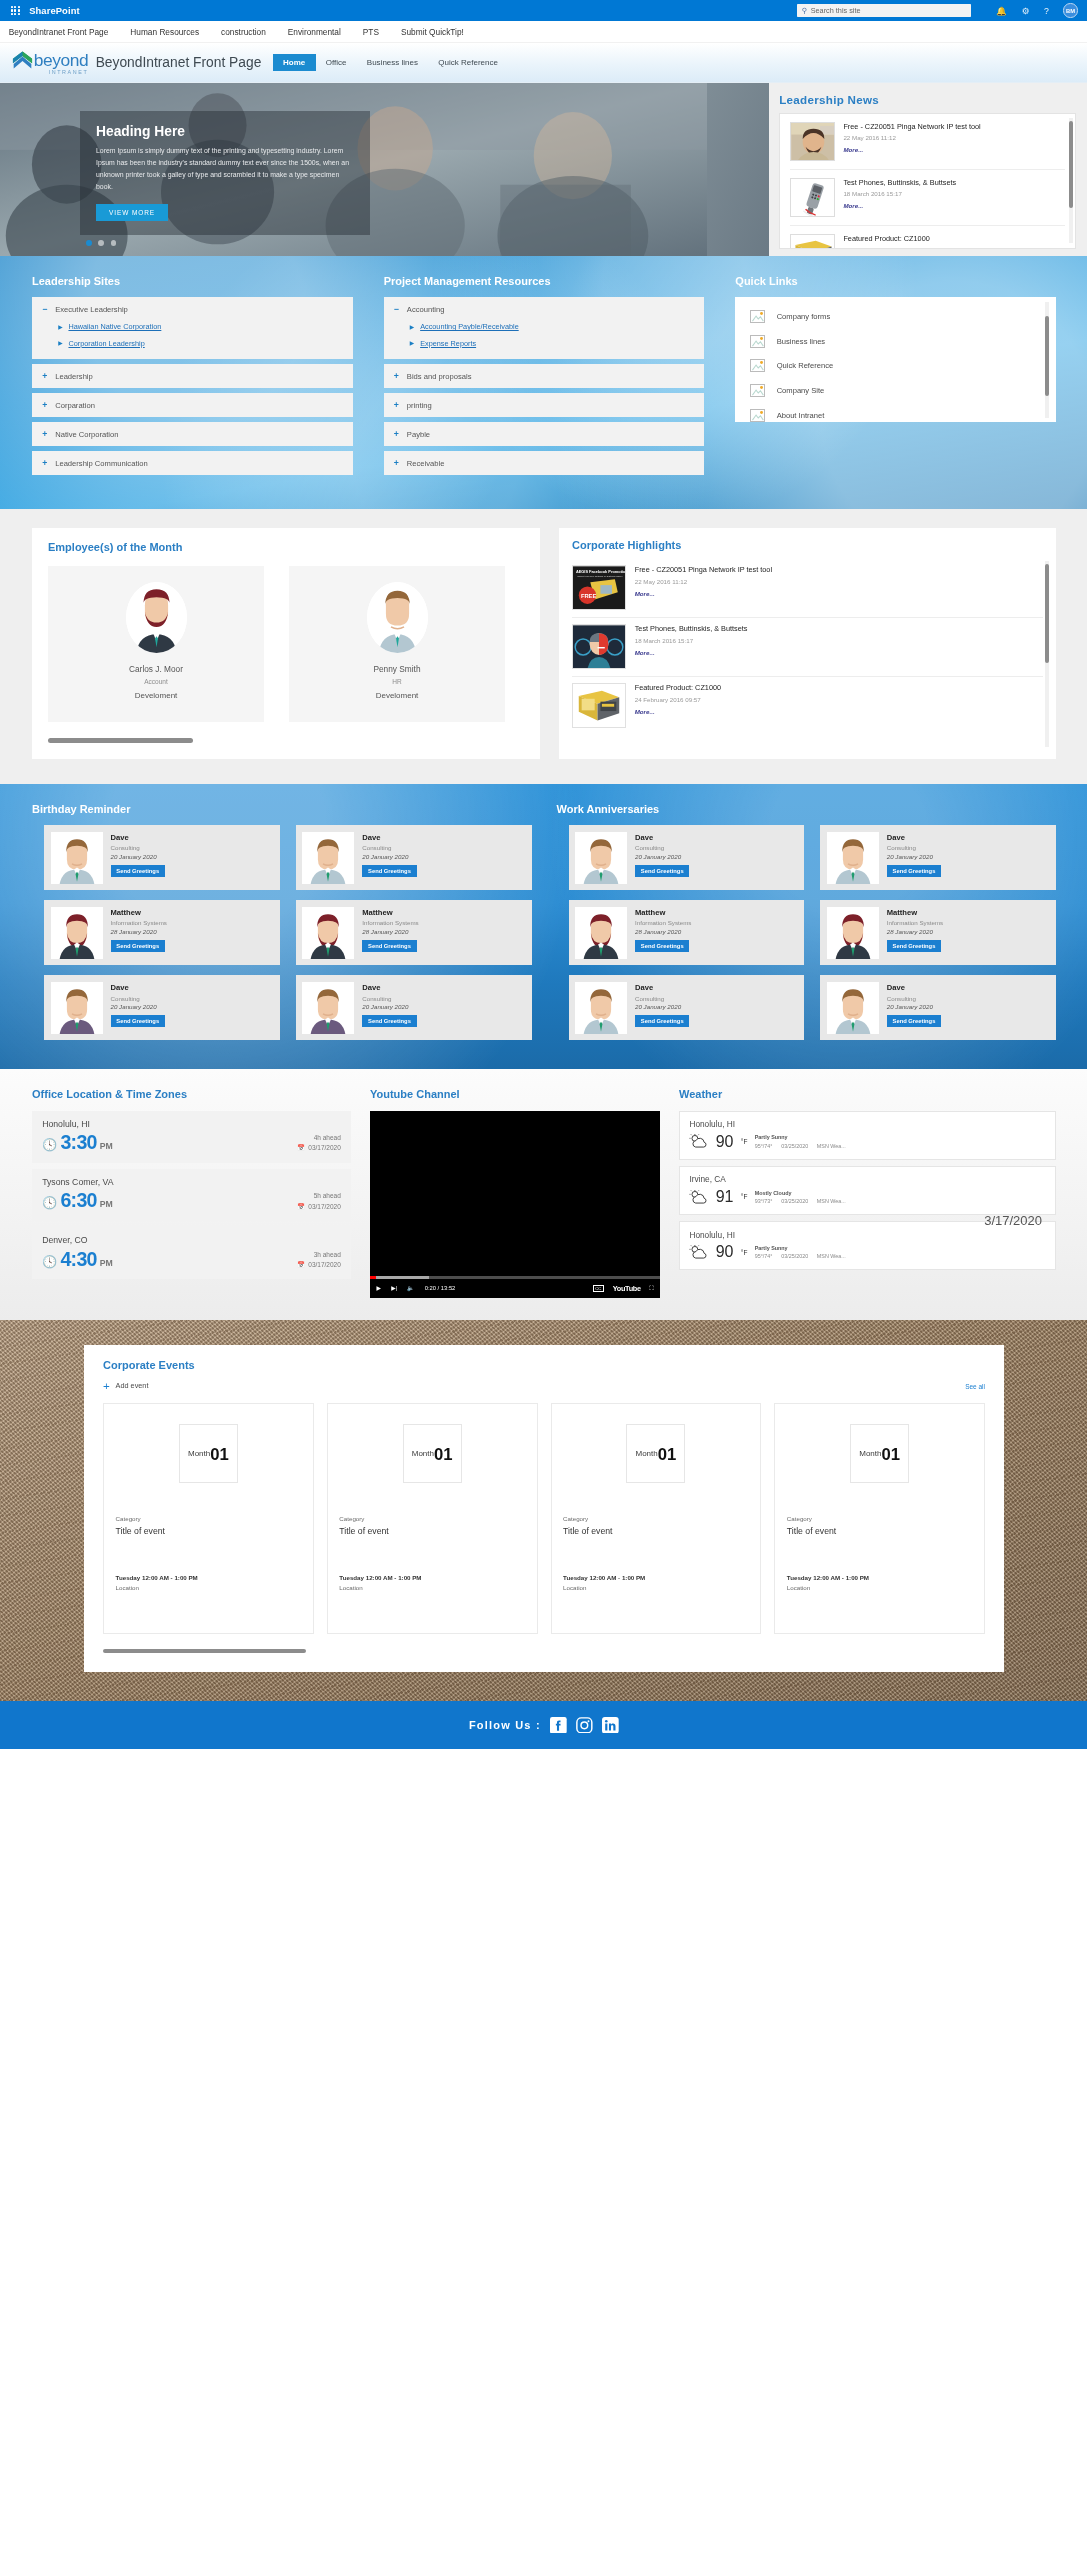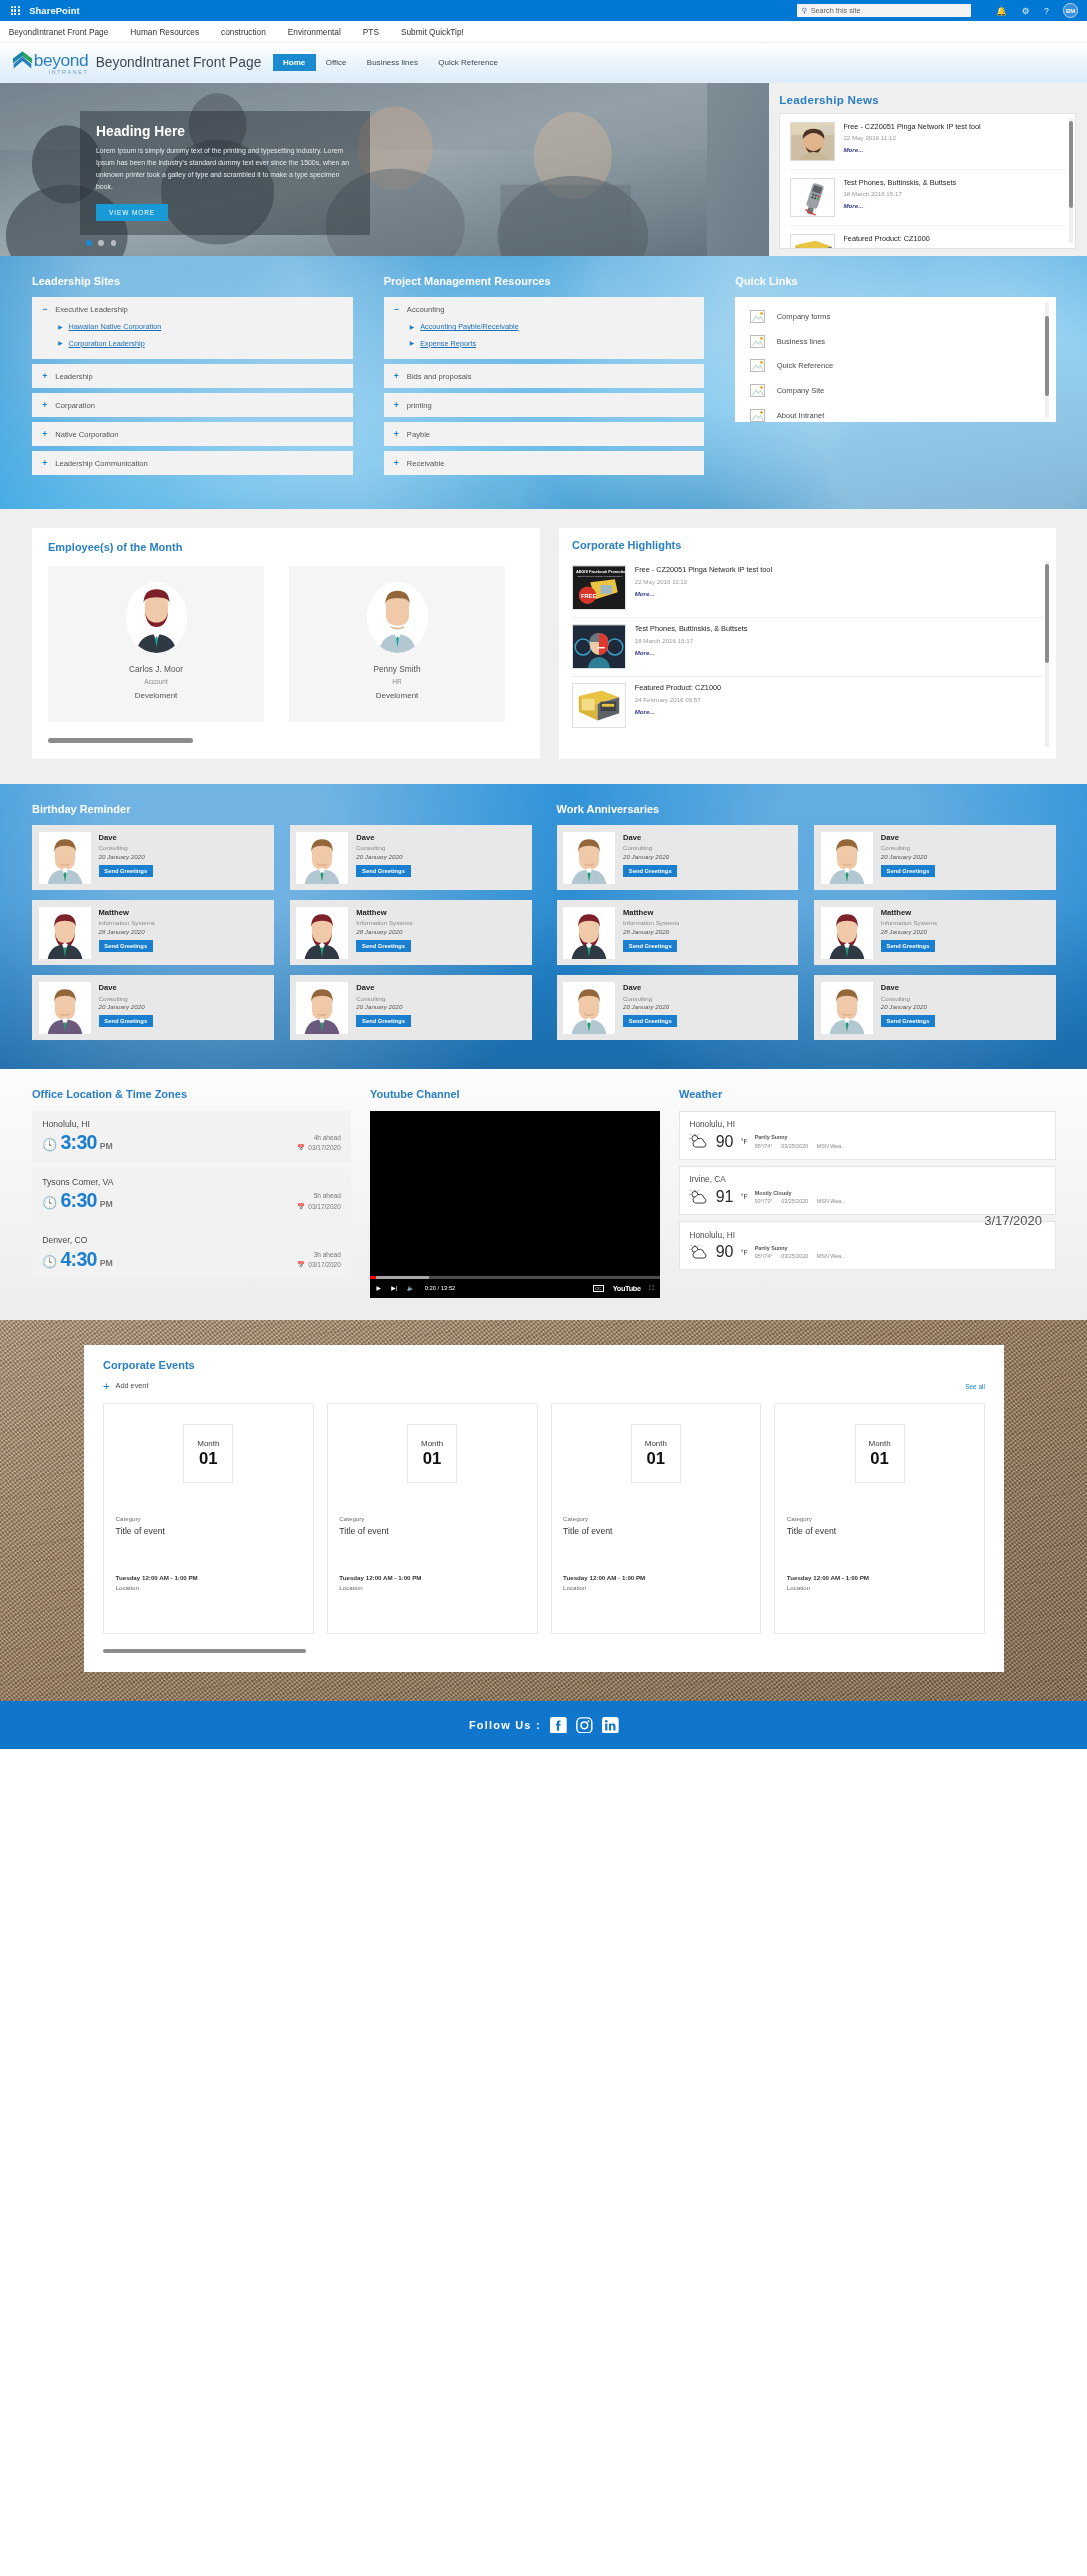--- a/index.html
+++ b/index.html
@@ -158,21 +158,21 @@
   
   .bday-sec {
     background:
       radial-gradient(circle at 20% 15%, rgba(255,255,255,.32) 0 12%, transparent 40%),
       radial-gradient(circle at 78% 18%, rgba(255,255,255,.25) 0 9%, transparent 34%),
       linear-gradient(180deg, #2d92d8 0%, #2b8cd2 42%, #1f79bd 70%, #1b6ba9 100%);
     padding: 19px 32px 29px 32px; display: flex; gap: 25px; align-items: flex-end;
   }
   .bday-col { flex: 1; }
   .bday-col h3 { color: #fff; font-size: 11px; font-weight: bold; margin-bottom: 10.2px; }
-  .bday-grid { display: grid; grid-template-columns: 1fr 1fr; gap: 10.2px 16px; }
+  .bday-grid { display: grid; grid-template-columns: 1fr 1fr; gap: 10.2px 16px; margin-left: 12px; }
   .bday-card { background: #e8e8e8; padding: 6.5px; display: flex; gap: 8px; }
   .bday-photo { width: 52px; height: 52px; background: #fff; flex: none; position: relative; overflow:hidden; }
   .bday-info { padding-top: 1.5px; }
   .bday-name { font-size: 7.6px; font-weight: bold; color: #222; }
   .bday-dept { font-size: 6.2px; color: #8a8a8a; margin-top: 2.2px; }
   .bday-date { font-size: 6.2px; color: #555; font-style: italic; margin-top: 1.5px; }
   .bday-btn {
     margin-top: 5.1px; background: #1b7fd0; color: #fff; border: none; font-size: 5.8px;
     font-weight: bold; padding: 2.9px 5.8px; cursor: pointer;
   }
@@ -218,21 +218,21 @@
       repeating-linear-gradient(-38deg, rgba(70,55,40,.3) 0 2.2px, rgba(235,220,200,.25) 2.2px 3.6px),
       linear-gradient(160deg, #b9a289 0%, #8e7558 50%, #6e5a44 100%);
   }
   .events-card { width: 920px; margin: 0 auto; background: #fff; padding: 14.5px 19px 19px 19px; }
   .events-card h3 { color: #2b7fc4; font-size: 11px; font-weight: bold; }
   .add-event { display: flex; align-items: center; gap: 5.8px; margin-top: 8.7px; font-size: 7.3px; color: #4a4a4a; cursor:pointer;}
   .add-event .plus { color: #1b7fd0; font-size: 11.6px; line-height: 1; }
   .see-all { float: right; color: #1b7fd0; font-size: 6.5px; margin-top: -8.7px; cursor:pointer;}
   .events-grid { display: grid; grid-template-columns: repeat(4, 1fr); gap: 13px; margin-top: 11.6px; }
   .event-card { border: 0.7px solid #eaeaea; padding: 14.5px 11.6px 16px 11.6px; min-height: 231px; position: relative; }
-  .ev-date { width: 50px; height: 59px; border: 0.7px solid #e6e6e6; margin: 5.8px auto 0 auto; display: flex; flex-direction: column; align-items: center; justify-content: center; }
+  .ev-date { width: 59px; height: 59px; border: 0.7px solid #e6e6e6; margin: 5.8px auto 0 auto; display: flex; flex-direction: row; align-items: center; justify-content: center; }
   .ev-month { font-size: 8px; color: #3b3b3b; }
   .ev-day { font-size: 16.7px; font-weight: bold; color: #111; margin-top: 1.5px; }
   .ev-cat { font-size: 6.2px; color: #6b6b6b; margin-top: 32px; }
   .ev-title { font-size: 8.7px; color: #333; margin-top: 3.6px; }
   .ev-time { font-size: 6.2px; color: #333; font-weight: bold; margin-top: 38px; }
   .ev-loc { font-size: 6.2px; color: #6b6b6b; margin-top: 2.9px; }
   .events-hscroll { height: 4.4px; width: 203px; background: #8c8c8c; border-radius: 2.9px; margin-top: 14.5px; }
 
   
   .footer { background: #1076cc; height: 48px; display: flex; align-items: center; justify-content: center; gap: 9.4px; }

